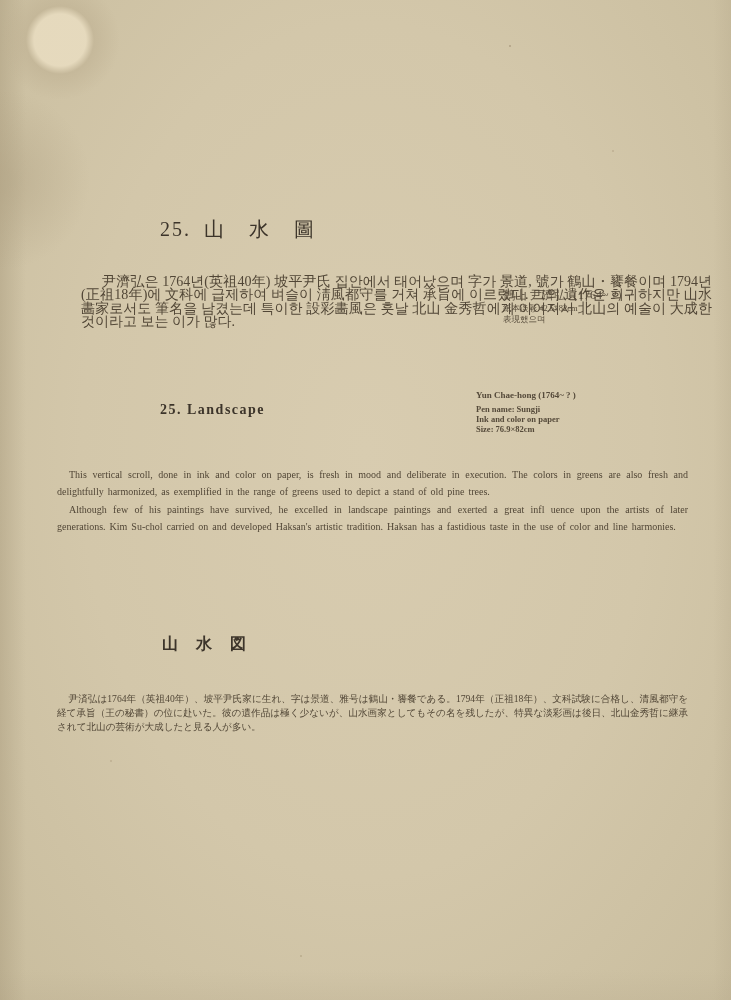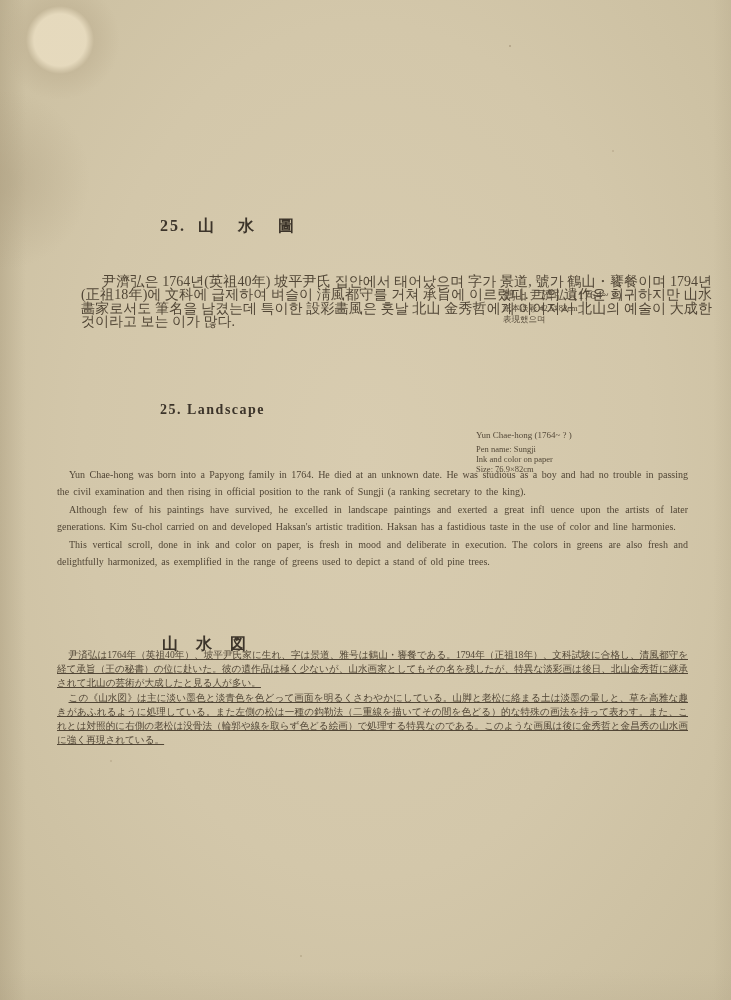--- a/index.html
+++ b/index.html
@@ -15,55 +15,55 @@
       radial-gradient(circle at 0px 180px, rgba(176,162,132,.5) 0 10px, rgba(0,0,0,0) 90px),
       linear-gradient(90deg, rgba(168,154,124,.45) 0, rgba(0,0,0,0) 26px),
       linear-gradient(270deg, rgba(182,169,140,.30) 0, rgba(0,0,0,0) 18px),
       linear-gradient(0deg, rgba(184,171,142,.25) 0, rgba(0,0,0,0) 30px),
       radial-gradient(ellipse at 50% 45%, #d8ccb0 0%, #d3c7aa 55%, #c9bd9e 100%);
     color:#4e4335;
   }
   .speck{position:absolute;width:2px;height:2px;border-radius:50%;background:#8d7c5f;opacity:.5;}
   .heading-kr{
     position:absolute;left:160px;top:216px;
-    font-size:16px;font-weight:bold;color:#3c342a;letter-spacing:2px;
+    font-size:20px;font-weight:normal;color:#3c342a;letter-spacing:2px;
   }
   .heading-kr .cjk{letter-spacing:10px;margin-left:6px;}
   .credit-kr{
     position:absolute;left:503px;top:242px;
     font-size:8.5px;line-height:11px;color:#554a3a;
   }
   .credit-kr .line1{font-size:12px;margin-bottom:2px;margin-top:48px;}
   .body-kr{
     position:absolute;left:65px;top:275px;width:631px;
     font-size:14px;line-height:13.4px;text-align:justify;color:#514636;margin-left:16px;
   }
   .body-kr p{margin:0;text-indent:1.5em;}
   .heading-en{
     position:absolute;left:160px;top:402px;
     font-size:14px;font-weight:bold;color:#3c342a;letter-spacing:1.5px;
   }
   .credit-en{
-    position:absolute;left:476px;top:430px;
-    font-size:8.5px;line-height:10px;color:#554a3a;
+    position:absolute;left:476px;top:390px;
+    font-size:8.5px;line-height:10px;color:#554a3a;font-weight:bold;
   }
   .credit-en .line1{font-size:9px;margin-bottom:4px;}
   .body-en{
     position:absolute;left:57px;top:466px;width:631px;
     font-size:10px;line-height:17.4px;text-align:justify;color:#514636;
     word-spacing:1.5px;
   }
   .body-en p{margin:0;text-indent:1.2em;}
   .heading-jp{
     position:absolute;left:162px;top:634px;
     font-size:16px;font-weight:bold;color:#3c342a;letter-spacing:18px;
   }
   .body-jp{
-    position:absolute;left:57px;top:648px;width:631px;
-    font-size:9.6px;line-height:14.2px;text-align:justify;color:#514636;text-decoration:underline;
+    position:absolute;left:57px;top:692px;width:631px;
+    font-size:9.6px;line-height:14.2px;text-align:justify;color:#514636;
   }
   .body-jp p{margin:0;text-indent:1.2em;}
 </style>
 </head>
 <body>
 
 <div class="page">
 
   <span class="speck" style="left:509px;top:45px;"></span>
   <span class="speck" style="left:156px;top:299px;"></span>
@@ -89,25 +89,23 @@
   <div class="heading-en">25.  Landscape</div>
 
   <div class="credit-en">
     <div class="line1">Yun Chae-hong (1764~ ? )</div>
     <div>Pen name: Sungji</div>
     <div>Ink and color on paper</div>
     <div>Size: 76.9×82cm</div>
   </div>
 
   <div class="body-en">
-    <p>Yun Chae-hong was born into a Papyong family in 1764. He died at an unknown date. He was studious as a boy and  had no trouble in passing the civil examination and  then rising in official position to the rank of  Sungji (a ranking  secretary to the king).</p>
+    <p>This vertical scroll, done in ink and color on paper, is fresh in mood and deliberate in execution. The   colors in greens are also fresh and delightfully harmonized, as exemplified in the range of greens used to depict a stand of old pine trees.</p>
     <p>Although few of his paintings have survived, he excelled in landscape paintings and exerted a great infl    uence upon the artists of later generations. Kim Su-chol carried on and developed Haksan's artistic tradition.    Haksan has a fastidious taste in the use of color and line harmonies.</p>
-    <p>This vertical scroll, done in ink and color on paper, is fresh in mood and deliberate in execution. The   colors in greens are also fresh and delightfully harmonized, as exemplified in the range of greens used to depict a stand of old pine trees.</p>
   </div>
 
   <div class="heading-jp">山水図</div>
 
   <div class="body-jp">
     <p>尹済弘は1764年（英祖40年）、坡平尹氏家に生れ、字は景道、雅号は鶴山・饔餐である。1794年（正祖18年）、文科試験に合格し、清風都守を経て承旨（王の秘書）の位に赴いた。彼の遺作品は極く少ないが、山水画家としてもその名を残したが、特異な淡彩画は後日、北山金秀哲に継承されて北山の芸術が大成したと見る人が多い。</p>
-    <p>この《山水図》は主に淡い墨色と淡青色を色どって画面を明るくさわやかにしている。山脚と老松に絡まる土は淡墨の暈しと、草を高雅な趣きがあふれるように処理している。また左側の松は一種の鈎勒法（二重線を描いてその間を色どる）的な特殊の画法を持って表わす。また、これとは対照的に右側の老松は没骨法（輪郭や線を取らず色どる絵画）で処理する特異なのである。このような画風は後に金秀哲と金昌秀の山水画に強く再現されている。</p>
   </div>
 
 </div>
 
 </body></html>

